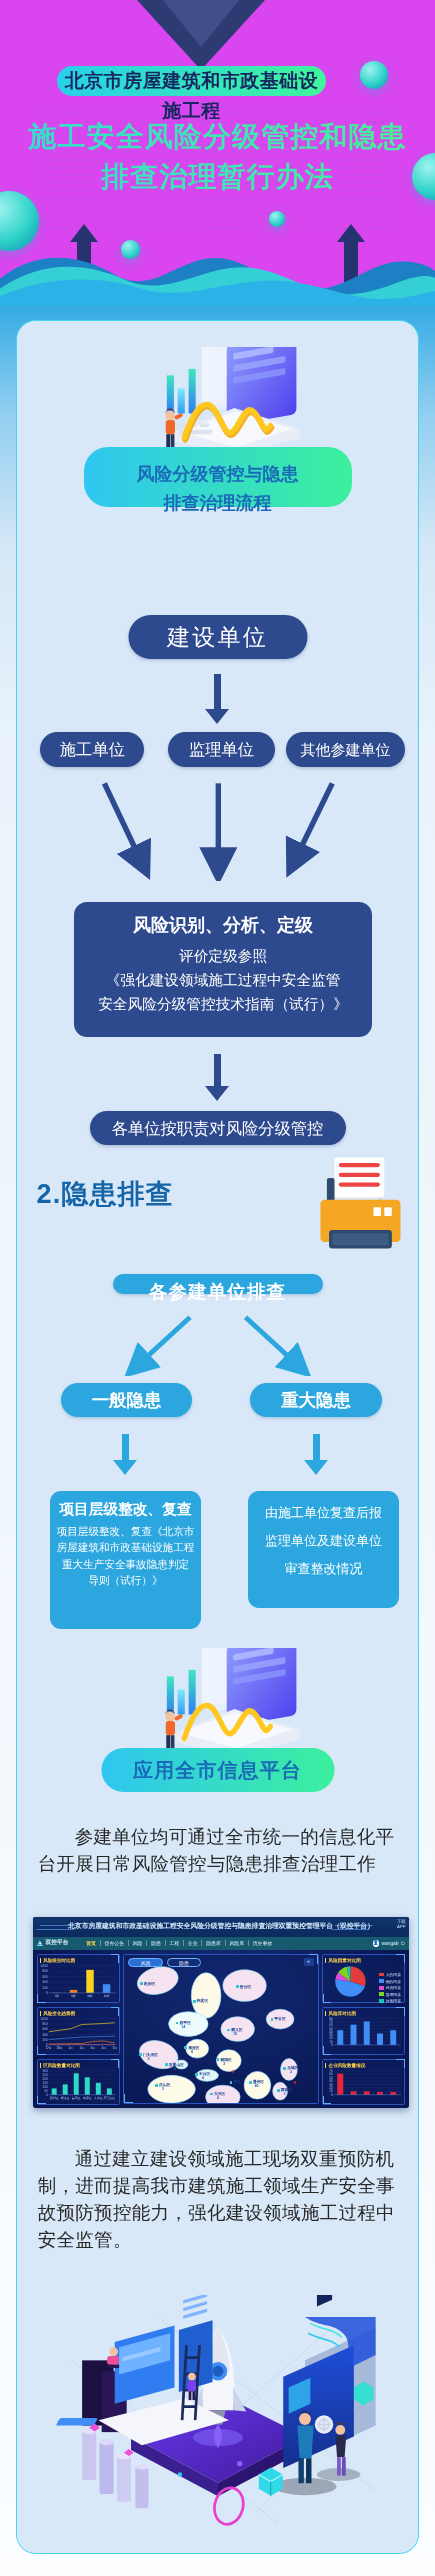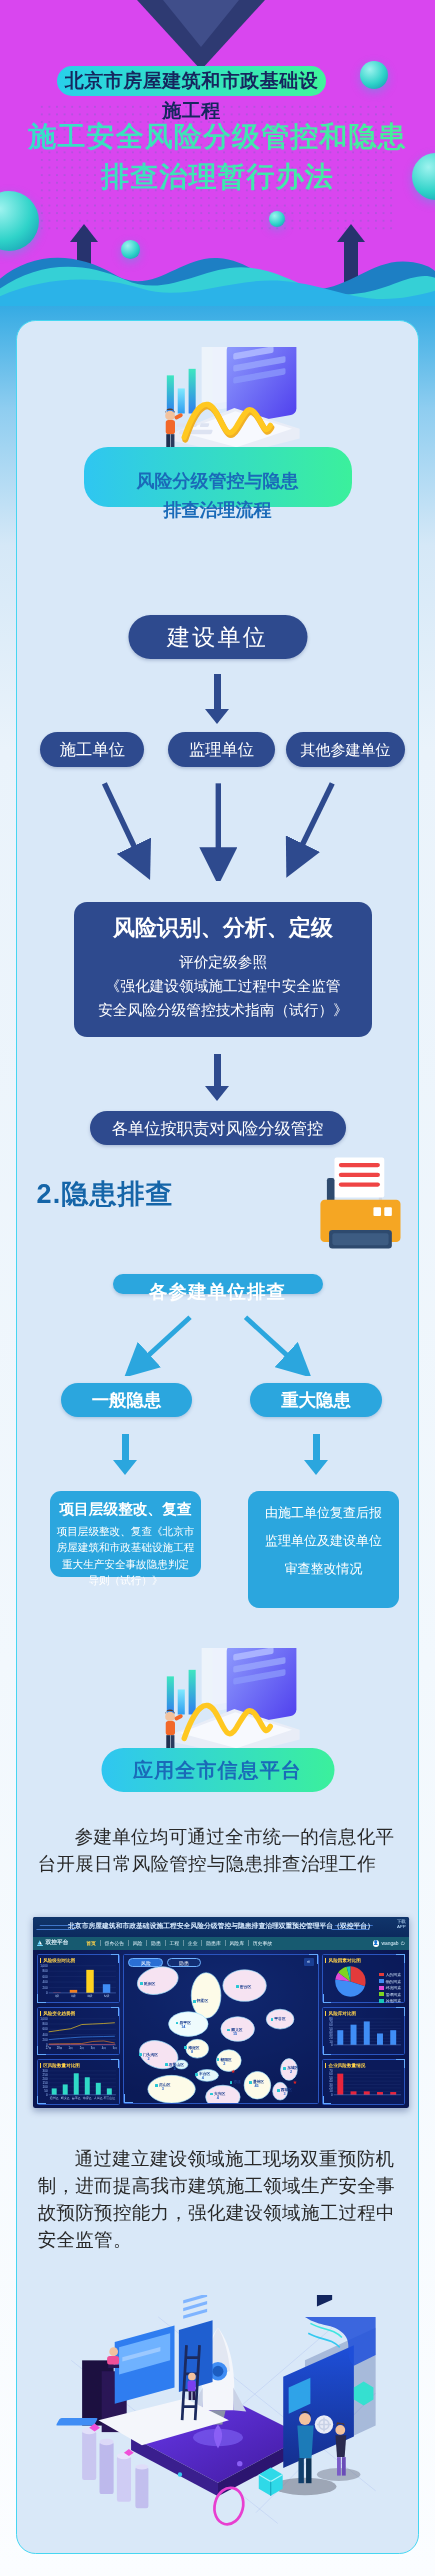--- a/index.html
+++ b/index.html
@@ -40,21 +40,21 @@
   .pill-cyan{background:#2ba6de;color:#fff;font-weight:bold;text-align:center;box-shadow:0 1.6px 3.3px rgba(30,90,150,.25);}
   .sec-head{font-size:27px;font-weight:bold;color:#1565a8;letter-spacing:1.1px;}
 
   .arrow-v{position:absolute;width:7px;background:#2e4a8e;}
   .arrow-v::after{content:"";position:absolute;left:-8.7px;bottom:-14px;width:0;height:0;
     border-left:12px solid transparent;border-right:12px solid transparent;border-top:15px solid #2e4a8e;}
   .arrow-v.cyan{background:#2ba6de;}
   .arrow-v.cyan::after{border-top-color:#2ba6de;}
 
   .flow-box{background:#2e4a8e;border-radius:13px;color:#fff;text-align:center;}
-  .flow-box .bt{font-size:22px;font-weight:bold;margin:11px 0 6.5px;}
+  .flow-box .bt{font-size:18px;font-weight:bold;margin:11px 0 6.5px;}
   .flow-box .bl{font-size:14.7px;line-height:24px;}
   .box-cyan{background:#2ba6de;border-radius:11px;color:#fff;text-align:center;}
   .box-cyan .bt{font-size:14.7px;font-weight:bold;margin:8.7px 3.3px 4.4px;}
   .box-cyan .bl{font-size:10.6px;line-height:16.3px;}
   .box-cyan .bl2{font-size:13px;line-height:28px;}
 
   .para{font-size:18.5px;line-height:27px;color:#282828;text-indent:2em;letter-spacing:0.3px;}
 
   
   .dash{position:absolute;left:16px;top:1596px;width:376px;height:191px;border-radius:2.2px;overflow:hidden;
@@ -177,21 +177,21 @@
             <stop offset="0" stop-color="#3ee6c0"></stop>
             <stop offset="1" stop-color="#2f7df0"></stop>
           </linearGradient>
         <linearGradient id="bg2" x1="0" y1="0" x2="0" y2="1">
             <stop offset="0" stop-color="#7fe9ff"></stop>
             <stop offset="1" stop-color="#2f9df0"></stop>
           </linearGradient>
       </defs>
     </svg>
 
-    <div class="abs cx green-pill" style="top:126px;width:268px;height:60px;border-radius:24px;font-size:18px;line-height:1.62;padding-top:20px;box-sizing:border-box;">
+    <div class="abs cx green-pill" style="top:126px;width:268px;height:60px;border-radius:24px;font-size:18px;line-height:1.62;padding-top:13px;box-sizing:border-box;">
       <div>风险分级管控与隐患</div>
       <div>排查治理流程</div>
     </div>
 
 
     <div class="abs cx pill-navy" style="top:294px;width:179px;height:44px;border-radius:22px;font-size:23px;line-height:44px;letter-spacing:2.2px;">建设单位</div>
 
     <div class="arrow-v" style="left:197px;top:353px;height:36px;"></div>
 
     <div class="abs pill-navy" style="left:23.4px;top:411px;width:104px;height:35px;border-radius:17.4px;font-size:16.3px;line-height:35px;">施工单位</div>
@@ -246,21 +246,21 @@
       <line x1="318" y1="4" x2="222" y2="92" stroke="#2ba6de" stroke-width="9" marker-end="url(#ahc)"></line>
       <line x1="420" y1="4" x2="516" y2="92" stroke="#2ba6de" stroke-width="9" marker-end="url(#ahc)"></line>
     </svg>
 
     <div class="abs pill-cyan" style="left:44px;top:1062px;width:131px;height:34px;border-radius:17px;font-size:17.4px;line-height:34px;">一般隐患</div>
     <div class="abs pill-cyan" style="left:233px;top:1062px;width:132px;height:34px;border-radius:17px;font-size:17.4px;line-height:34px;">重大隐患</div>
 
     <div class="arrow-v cyan" style="left:105px;top:1113px;height:27px;"></div>
     <div class="arrow-v cyan" style="left:296px;top:1113px;height:27px;"></div>
 
-    <div class="abs box-cyan" style="left:33px;top:1170px;width:151px;height:86px;">
+    <div class="abs box-cyan" style="left:33px;top:1170px;width:151px;height:138px;">
       <div class="bt">项目层级整改、复查</div>
       <div class="bl">项目层级整改、复查《北京市</div>
       <div class="bl">房屋建筑和市政基础设施工程</div>
       <div class="bl">重大生产安全事故隐患判定</div>
       <div class="bl">导则（试行）》</div>
     </div>
     <div class="abs box-cyan" style="left:231px;top:1170px;width:151px;height:117px;padding-top:7.6px;box-sizing:border-box;">
       <div class="bl2">由施工单位复查后报</div>
       <div class="bl2">监理单位及建设单位</div>
       <div class="bl2">审查整改情况</div>

